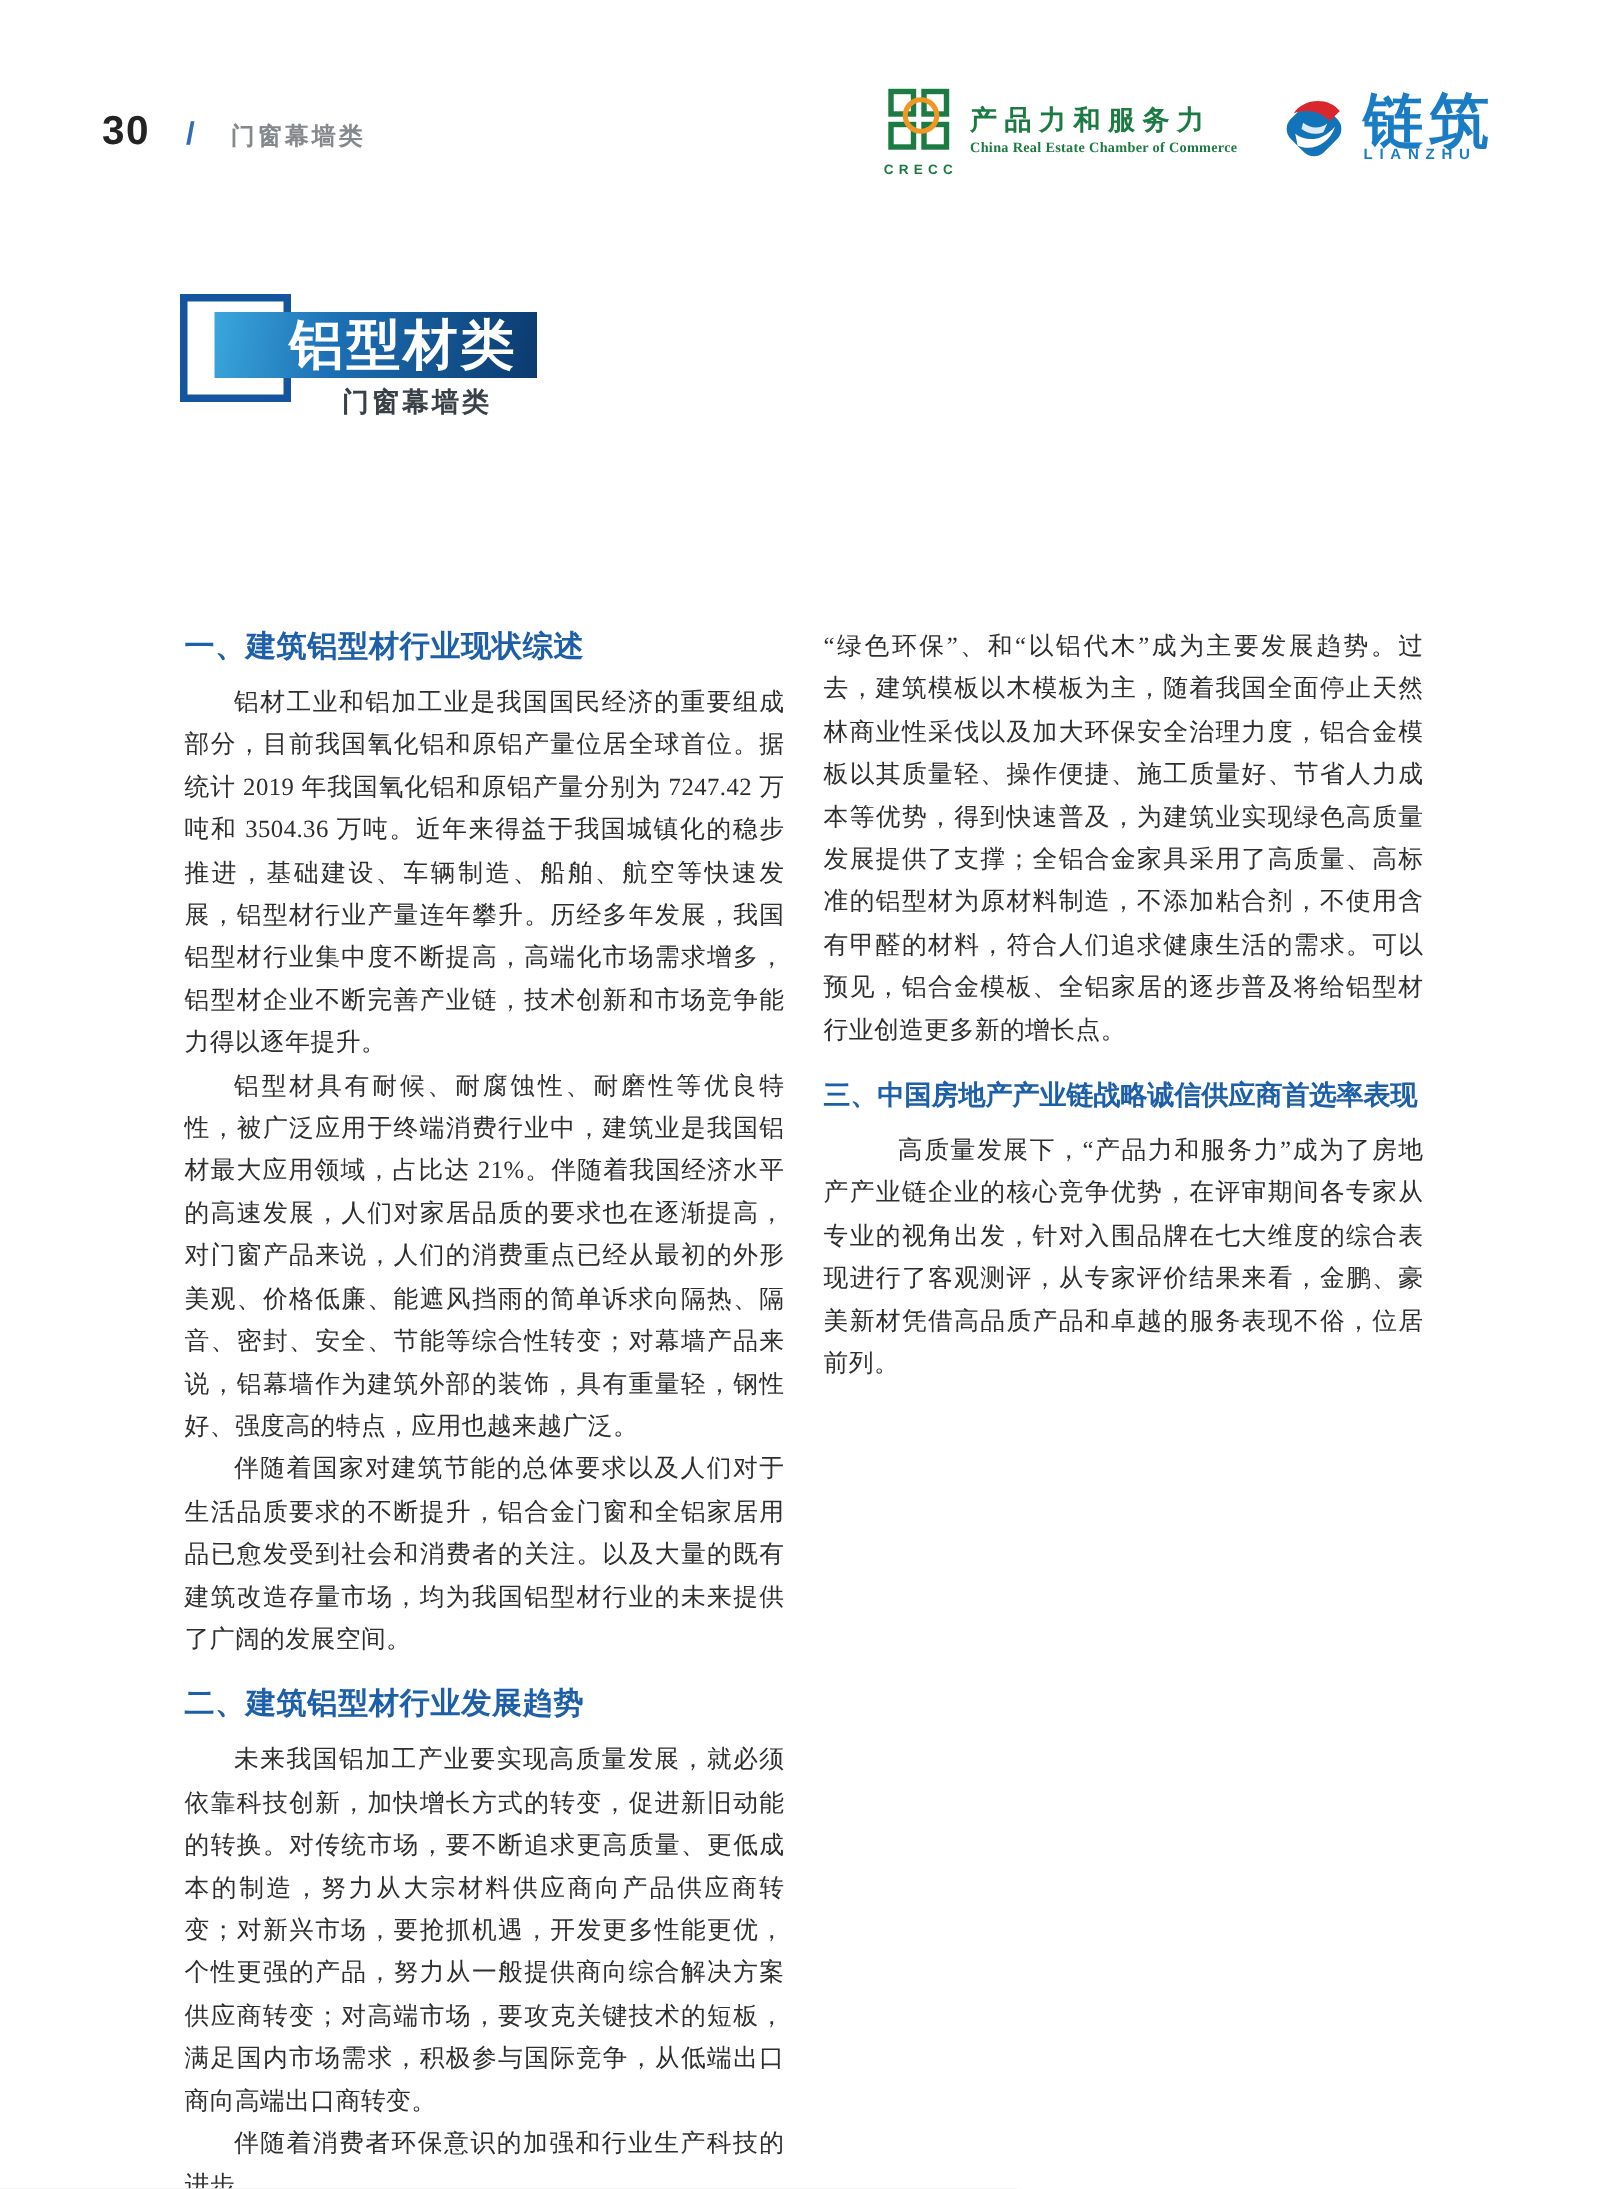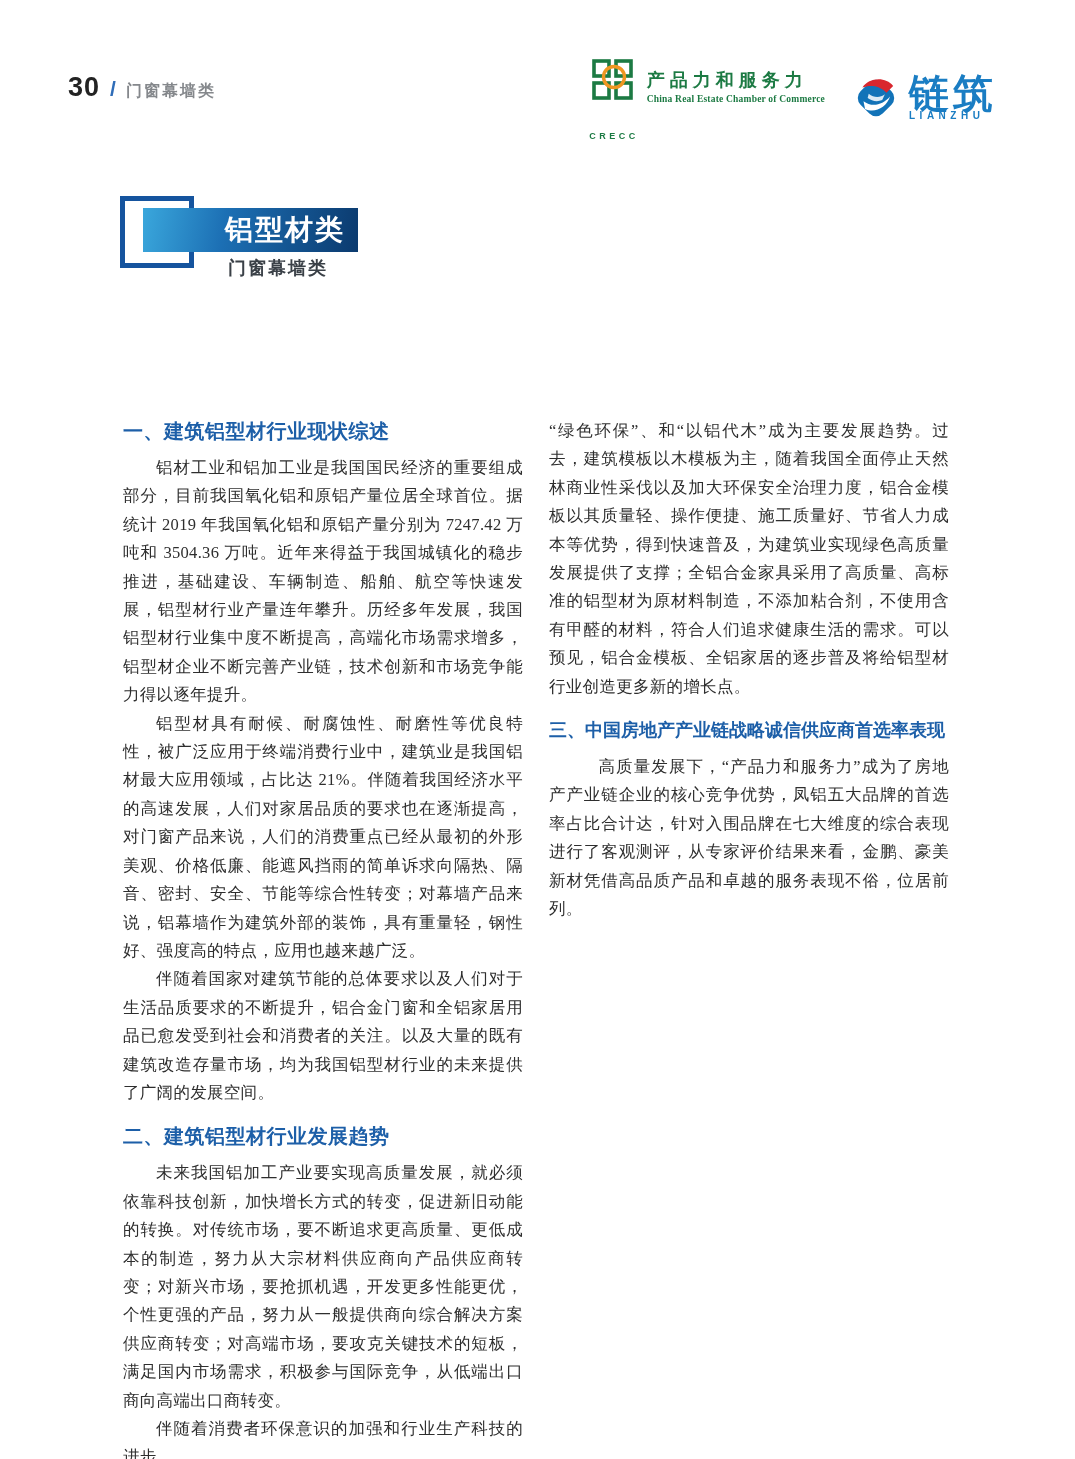--- a/index.html
+++ b/index.html
@@ -9,30 +9,30 @@
     width:1075px; height:1459px;
     margin:0 auto;
     background:#ffffff;
     font-family:"Liberation Serif","DejaVu Serif",serif;
     overflow:hidden;
   }
 
   
   .page-num-group {
     position:absolute; left:68px; top:72px;
-    display:flex; align-items:baseline; gap:10px;
+    display:flex; align-items:baseline; gap:24px;
     font-family:"Liberation Sans","DejaVu Sans",sans-serif;
   }
   .page-num { font-size:27px; font-weight:bold; color:#232323; letter-spacing:1px; }
   .page-sep { font-size:21px; font-weight:bold; color:#2f6db8; }
   .page-cat { font-size:16px; color:#85888c; letter-spacing:2px; font-weight:bold; }
 
   .logo-area { position:absolute; right:78px; top:58px; display:flex; align-items:center; gap:26px; }
   .crecc { display:flex; align-items:flex-start; gap:8px; }
-  .crecc-mark { display:flex; flex-direction:column; align-items:center;gap:24px; }
+  .crecc-mark { display:flex; flex-direction:column; align-items:center; }
   .crecc-abbr {
     font-family:"Liberation Sans",sans-serif; font-size:9px; font-weight:bold;
     color:#1c7a43; letter-spacing:3.5px; margin-top:1px;
   }
   .crecc-names { padding-top:10px; }
   .crecc-cn {
     font-family:"Liberation Serif",serif; font-size:18px; font-weight:bold;
     color:#1c7a43; letter-spacing:5px; white-space:nowrap;
   }
   .crecc-en {
@@ -57,21 +57,21 @@
     border:5px solid #15549e; z-index:1;
   }
   .title-banner {
     position:absolute; left:23px; top:12px; width:215px; height:44px; z-index:2;
     background:linear-gradient(100deg,#3aa7dc 0%,#1c6fb4 38%,#0b3a6e 100%);
     display:flex; align-items:center; justify-content:flex-end;
     padding-right:13px;
   }
   .title-banner span {
     font-family:"Liberation Sans","DejaVu Sans",sans-serif;
-    font-size:28px; font-weight:bold; color:#ffffff; letter-spacing:2px;
+    font-size:36px; font-weight:bold; color:#ffffff; letter-spacing:2px;
   }
   .title-sub {
     position:absolute; left:108px; top:60px; z-index:3;
     font-family:"Liberation Sans","DejaVu Sans",sans-serif;
     font-size:18px; font-weight:bold; color:#3a4047; letter-spacing:2px;
   }
 
   
   .columns {
     position:absolute; left:123px; top:417px; width:826px;
@@ -157,17 +157,17 @@
       <p>铝材工业和铝加工业是我国国民经济的重要组成部分，目前我国氧化铝和原铝产量位居全球首位。据统计 2019 年我国氧化铝和原铝产量分别为 7247.42 万吨和 3504.36 万吨。近年来得益于我国城镇化的稳步推进，基础建设、车辆制造、船舶、航空等快速发展，铝型材行业产量连年攀升。历经多年发展，我国铝型材行业集中度不断提高，高端化市场需求增多，铝型材企业不断完善产业链，技术创新和市场竞争能力得以逐年提升。</p>
       <p>铝型材具有耐候、耐腐蚀性、耐磨性等优良特性，被广泛应用于终端消费行业中，建筑业是我国铝材最大应用领域，占比达 21%。伴随着我国经济水平的高速发展，人们对家居品质的要求也在逐渐提高，对门窗产品来说，人们的消费重点已经从最初的外形美观、价格低廉、能遮风挡雨的简单诉求向隔热、隔音、密封、安全、节能等综合性转变；对幕墙产品来说，铝幕墙作为建筑外部的装饰，具有重量轻，钢性好、强度高的特点，应用也越来越广泛。</p>
       <p>伴随着国家对建筑节能的总体要求以及人们对于生活品质要求的不断提升，铝合金门窗和全铝家居用品已愈发受到社会和消费者的关注。以及大量的既有建筑改造存量市场，均为我国铝型材行业的未来提供了广阔的发展空间。</p>
       <h3 class="spaced">二、建筑铝型材行业发展趋势</h3>
       <p>未来我国铝加工产业要实现高质量发展，就必须依靠科技创新，加快增长方式的转变，促进新旧动能的转换。对传统市场，要不断追求更高质量、更低成本的制造，努力从大宗材料供应商向产品供应商转变；对新兴市场，要抢抓机遇，开发更多性能更优，个性更强的产品，努力从一般提供商向综合解决方案供应商转变；对高端市场，要攻克关键技术的短板，满足国内市场需求，积极参与国际竞争，从低端出口商向高端出口商转变。</p>
       <p>伴随着消费者环保意识的加强和行业生产科技的进步，</p>
     </div>
     <div class="col">
       <p class="no-indent">“绿色环保”、和“以铝代木”成为主要发展趋势。过去，建筑模板以木模板为主，随着我国全面停止天然林商业性采伐以及加大环保安全治理力度，铝合金模板以其质量轻、操作便捷、施工质量好、节省人力成本等优势，得到快速普及，为建筑业实现绿色高质量发展提供了支撑；全铝合金家具采用了高质量、高标准的铝型材为原材料制造，不添加粘合剂，不使用含有甲醛的材料，符合人们追求健康生活的需求。可以预见，铝合金模板、全铝家居的逐步普及将给铝型材行业创造更多新的增长点。</p>
       <h3 class="compact spaced">三、中国房地产产业链战略诚信供应商首选率表现</h3>
-      <p class="deep-indent">高质量发展下，“产品力和服务力”成为了房地产产业链企业的核心竞争优势，凤铝五大品牌的首选率占比合计达，针对入围品牌在七大维度的综合表现进行了客观测评，从专家评价结果来看，金鹏、豪美新材凭借高品质产品和卓越的服务表现不俗，位居前列。</p>
+      <p class="deep-indent">高质量发展下，“产品力和服务力”成为了房地产产业链企业的核心竞争优势，在评审期间各专家从专业的视角出发，针对入围品牌在七大维度的综合表现进行了客观测评，从专家评价结果来看，金鹏、豪美新材凭借高品质产品和卓越的服务表现不俗，位居前列。</p>
     </div>
   </div>
 
 </div>
 
 </body></html>

